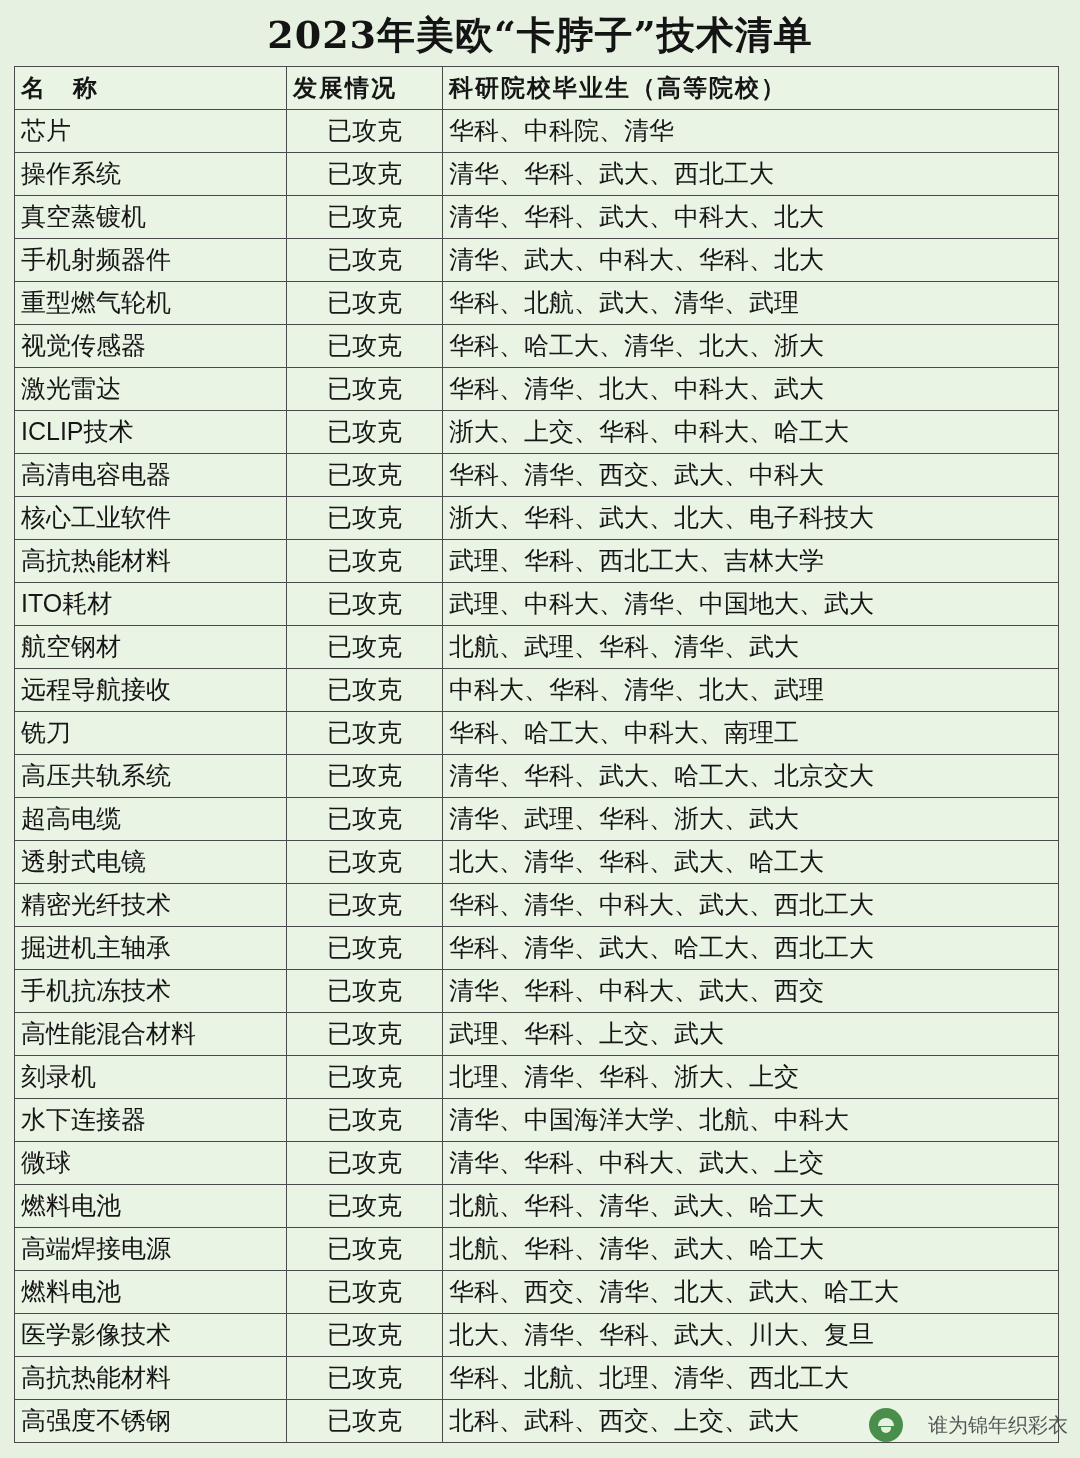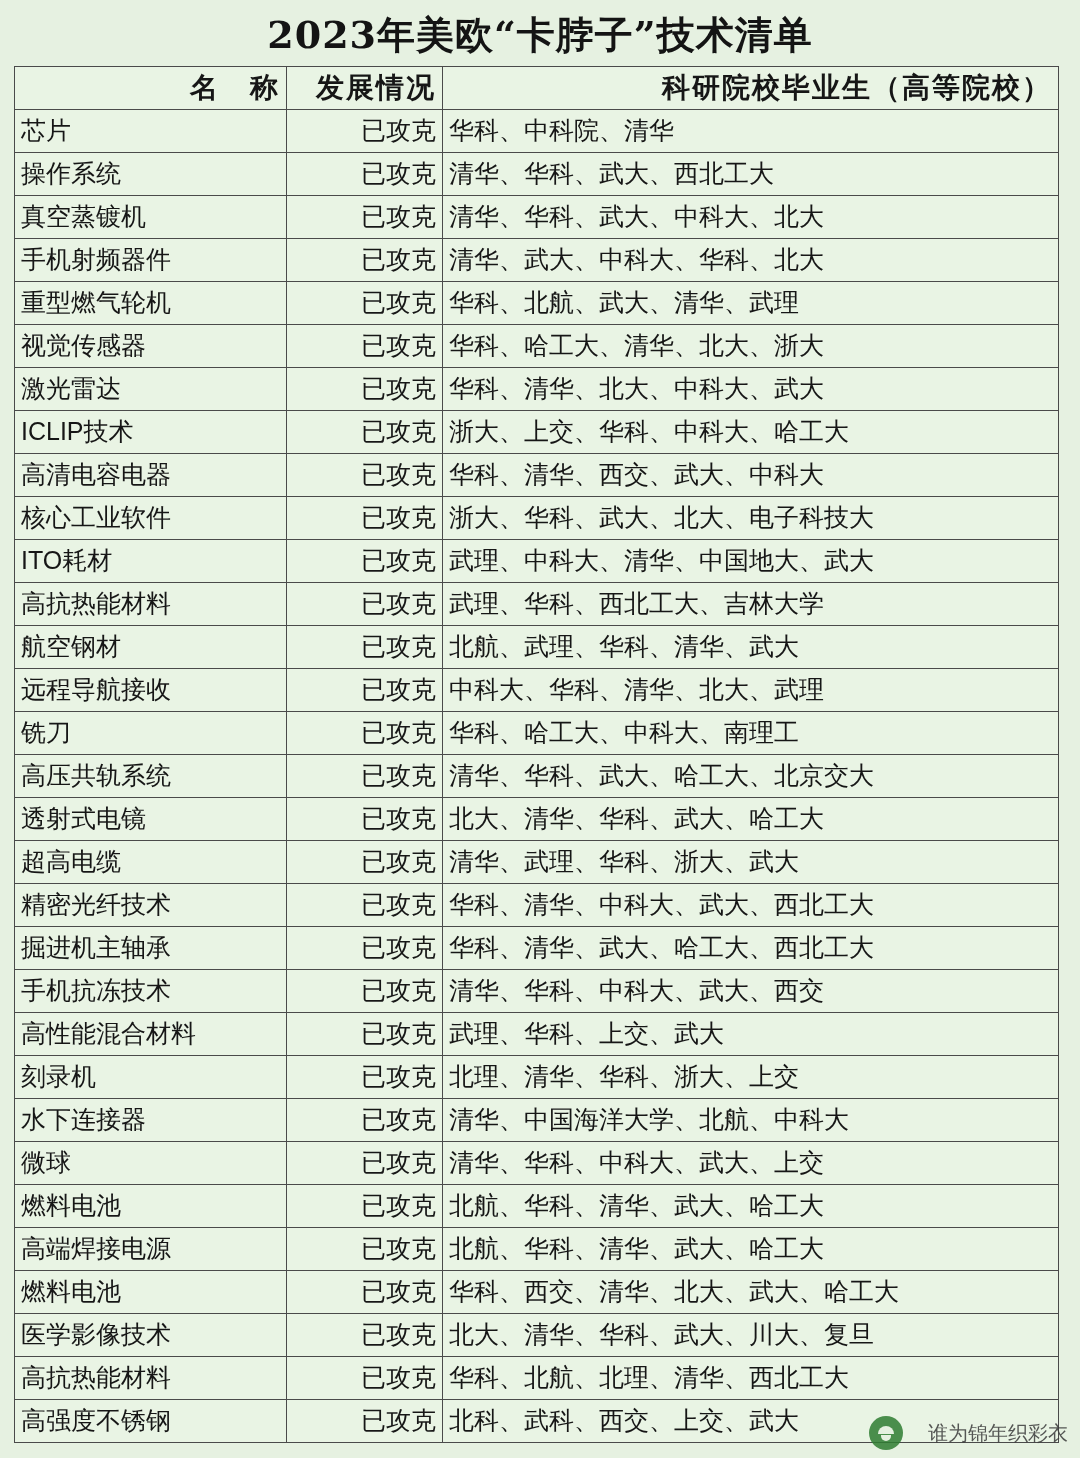--- a/index.html
+++ b/index.html
@@ -44,37 +44,37 @@
     padding: 2px 6px;
     font-size: 25px;
     line-height: 1.18;
     height: 38px;
     color: #161616;
     font-weight: 500;
     white-space: nowrap;
     overflow: hidden;
   }
   table.list thead th {
-    text-align: right;
+    text-align: left;
     font-weight: 600;
-    font-size: 28px;
+    font-size: 24px;
     letter-spacing: 2px;
   }
   col.c-name { width: 272px; }
   col.c-status { width: 156px; }
   col.c-schools { width: 616px; }
 
   td.name { text-align: left; letter-spacing: 0px; }
-  td.status { text-align: right; }
+  td.status { text-align: center; }
   td.schools { text-align: left; letter-spacing: 0px; }
 
   .watermark {
     position: absolute;
     right: 12px;
-    bottom: 8px;
+    bottom: 16px;
     display: flex;
     align-items: center;
     gap: 25px;
     opacity: 0.85;
   }
   .wm-logo {
     width: 34px;
     height: 34px;
     border-radius: 50%;
     background: #2f7d32;
@@ -167,58 +167,58 @@
           <td class="name">高清电容电器</td>
           <td class="status">已攻克</td>
           <td class="schools">华科、清华、西交、武大、中科大</td>
         </tr>
         <tr>
           <td class="name">核心工业软件</td>
           <td class="status">已攻克</td>
           <td class="schools">浙大、华科、武大、北大、电子科技大</td>
         </tr>
         <tr>
+          <td class="name">高抗热能材料</td>
+          <td class="status">已攻克</td>
+          <td class="schools">武理、华科、西北工大、吉林大学</td>
+        </tr>
+        <tr>
           <td class="name">ITO耗材</td>
           <td class="status">已攻克</td>
           <td class="schools">武理、中科大、清华、中国地大、武大</td>
         </tr>
         <tr>
-          <td class="name">高抗热能材料</td>
-          <td class="status">已攻克</td>
-          <td class="schools">武理、华科、西北工大、吉林大学</td>
-        </tr>
-        <tr>
           <td class="name">航空钢材</td>
           <td class="status">已攻克</td>
           <td class="schools">北航、武理、华科、清华、武大</td>
         </tr>
         <tr>
           <td class="name">远程导航接收</td>
           <td class="status">已攻克</td>
           <td class="schools">中科大、华科、清华、北大、武理</td>
         </tr>
         <tr>
           <td class="name">铣刀</td>
           <td class="status">已攻克</td>
           <td class="schools">华科、哈工大、中科大、南理工</td>
         </tr>
         <tr>
           <td class="name">高压共轨系统</td>
           <td class="status">已攻克</td>
           <td class="schools">清华、华科、武大、哈工大、北京交大</td>
         </tr>
         <tr>
+          <td class="name">超高电缆</td>
+          <td class="status">已攻克</td>
+          <td class="schools">清华、武理、华科、浙大、武大</td>
+        </tr>
+        <tr>
           <td class="name">透射式电镜</td>
           <td class="status">已攻克</td>
           <td class="schools">北大、清华、华科、武大、哈工大</td>
-        </tr>
-        <tr>
-          <td class="name">超高电缆</td>
-          <td class="status">已攻克</td>
-          <td class="schools">清华、武理、华科、浙大、武大</td>
         </tr>
         <tr>
           <td class="name">精密光纤技术</td>
           <td class="status">已攻克</td>
           <td class="schools">华科、清华、中科大、武大、西北工大</td>
         </tr>
         <tr>
           <td class="name">掘进机主轴承</td>
           <td class="status">已攻克</td>
           <td class="schools">华科、清华、武大、哈工大、西北工大</td>

